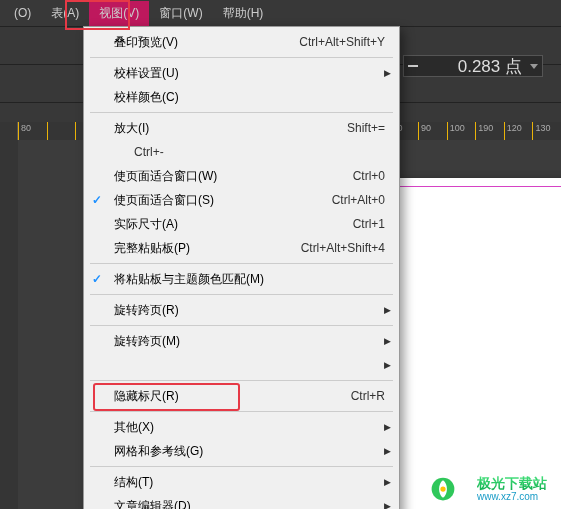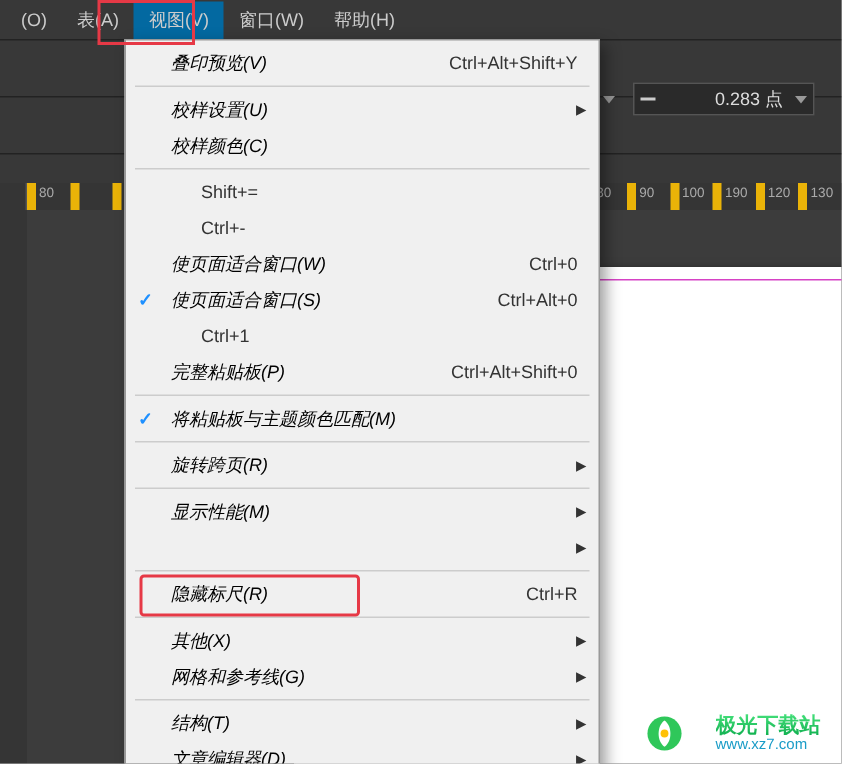--- a/index.html
+++ b/index.html
@@ -1,45 +1,45 @@
 <!DOCTYPE html>
 <html><head>
 <meta charset="utf-8">
 <style>
 * { margin: 0; padding: 0; box-sizing: border-box; font-family: "Microsoft YaHei", sans-serif; }
 body { width: 561px; height: 509px; background: #2d2d2d; overflow: hidden; position: relative; }
 
 .menubar { background: #383838; height: 26px; display: flex; align-items: center; padding-left: 4px; }
 .menubar-item { color: #ccc; padding: 4px 10px; font-size: 12px; cursor: pointer; }
-.menubar-item.active { background: #0369a1; }
+.menubar-item.active { background: #be185d; }
 .highlight-menu { position: absolute; top: 0; left: 65px; width: 65px; height: 30px; border: 2px solid #e63946; pointer-events: none; z-index: 50; }
 
 .toolbar { background: #383838; height: 38px; border-top: 1px solid #222; display: flex; align-items: center; }
 .tool-slot { width: 84px; height: 100%; }
 
 .right-tools { position: absolute; right: 18px; top: 55px; display: flex; align-items: center; gap: 12px; }
 .diag-swatch { width: 20px; height: 20px; background: linear-gradient(to bottom right, #fff 48%, #e63946 49%, #e63946 53%, #fff 54%); border: 1px solid #555; }
 .triangle { width: 0; height: 0; border-left: 4px solid transparent; border-right: 4px solid transparent; border-top: 5px solid #999; }
 .point-box { display: flex; align-items: center; background: #2a2a2a; border: 1px solid #555; height: 22px; padding: 0 4px; }
 .point-dash { width: 10px; height: 2px; background: #ccc; margin-right: 2px; }
-.point-input { color: #ddd; font-size: 12px; padding: 0 4px; margin-left: 34px; }
+.point-input { color: #ddd; font-size: 17px; padding: 0 4px; margin-left: 34px; }
 
 .ruler-h { position: absolute; top: 122px; left: 0; right: 0; height: 18px; background: #353535; display: flex; font-size: 9px; color: #aaa; }
-.ruler-seg { flex: 1; border-left: 6px solid #eab308; padding-left: 2px; line-height: 12px; }
+.ruler-seg { flex: 1; border-left: 1px solid #eab308; padding-left: 2px; line-height: 12px; }
 .ruler-corner { width: 18px; height: 18px; background: #353535; border-right:1px solid #555; }
 
 .canvas { position: absolute; top: 140px; left: 18px; right: 0; bottom: 0; background: #3c3c3c; }
 .page { position: absolute; top: 38px; left: 178px; width: 380px; height: 340px; background: #fff; box-shadow: 2px 2px 6px rgba(0,0,0,0.5); }
 .page-margin { position: absolute; top: 8px; left: 5px; right: 0; height: 150px; border-top: 1px solid #d642c5; border-left:1px solid #d642c5; }
 
 .ruler-v { position: absolute; left:0; top:140px; width:18px; bottom:0; background:#353535; }
 
 .dropdown { position: absolute; top: 26px; left: 83px; width: 317px; background: #f0f0f0; border: 1px solid #999; box-shadow: 4px 4px 10px rgba(0,0,0,0.4); z-index: 40; font-size: 12px; padding: 3px 0; }
 .menu-row { display: flex; align-items: center; height: 24px; padding: 0 14px 0 30px; position: relative; color: #000; cursor: default; }
-.menu-label { flex: 1; font-style: italic; }
+.menu-label { flex: 1; }
 .menu-cut { color: #333; font-size: 12px; margin-left: 20px; }
 .menu-arrow { position: absolute; right: 8px; font-size: 9px; color: #333; }
 .menu-sep { height: 1px; background: #ccc; margin: 3px 6px; }
 .check { position: absolute; left: 8px; color: #1e90ff; font-weight: bold; }
 
 .highlight-item { position: absolute; top: 383px; left: 93px; width: 147px; height: 28px; border: 2px solid #e63946; border-radius: 3px; pointer-events: none; z-index: 60; }
 
 .watermark { position: absolute; bottom: 6px; right: 14px; display: flex; align-items: center; gap: 20px; z-index: 80; }
 .wm-logo { width: 28px; height: 28px; }
 .wm-txt { display: flex; flex-direction: column; line-height: 1.1; }
@@ -113,54 +113,56 @@
     <div class="menu-sep"></div>
     <div class="menu-row">
       <span class="menu-label">校样设置(U)</span>
       <span class="menu-arrow">▶</span>
     </div>
     <div class="menu-row">
       <span class="menu-label">校样颜色(C)</span>
     </div>
     <div class="menu-sep"></div>
     <div class="menu-row">
+      <span class="menu-label">放大(I)</span>
       <span class="menu-cut">Shift+=</span>
     </div>
     <div class="menu-row">
       <span class="menu-cut">Ctrl+-</span>
     </div>
     <div class="menu-row">
       <span class="menu-label">使页面适合窗口(W)</span>
       <span class="menu-cut">Ctrl+0</span>
     </div>
     <div class="menu-row">
       <span class="check">✓</span>
       <span class="menu-label">使页面适合窗口(S)</span>
       <span class="menu-cut">Ctrl+Alt+0</span>
     </div>
     <div class="menu-row">
+      <span class="menu-label">实际尺寸(A)</span>
       <span class="menu-cut">Ctrl+1</span>
     </div>
     <div class="menu-row">
       <span class="menu-label">完整粘贴板(P)</span>
-      <span class="menu-cut">Ctrl+Alt+Shift+0</span>
+      <span class="menu-cut">Ctrl+Alt+Shift+4</span>
     </div>
     <div class="menu-sep"></div>
     <div class="menu-row">
       <span class="check">✓</span>
       <span class="menu-label">将粘贴板与主题颜色匹配(M)</span>
     </div>
     <div class="menu-sep"></div>
     <div class="menu-row">
       <span class="menu-label">旋转跨页(R)</span>
       <span class="menu-arrow">▶</span>
     </div>
     <div class="menu-sep"></div>
     <div class="menu-row">
-      <span class="menu-label">显示性能(M)</span>
+      <span class="menu-label">旋转跨页(M)</span>
       <span class="menu-arrow">▶</span>
     </div>
     <div class="menu-row">
       <span class="menu-arrow">▶</span>
     </div>
     <div class="menu-sep"></div>
     <div class="menu-row">
       <span class="menu-label">隐藏标尺(R)</span>
       <span class="menu-cut">Ctrl+R</span>
     </div>

